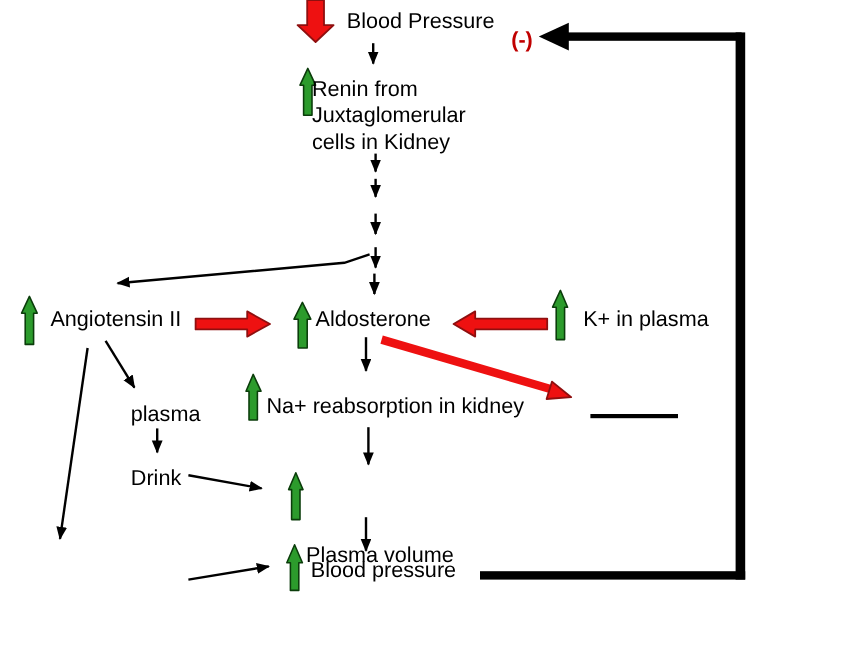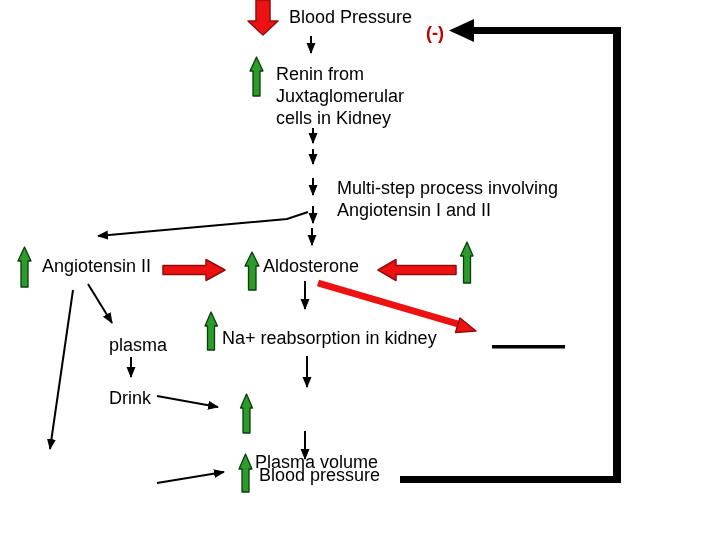--- a/index.html
+++ b/index.html
@@ -64,26 +64,25 @@
     <polygon class="green-poly" points="24.5,247 31,261 28,261 28,287 21,287 21,261 18,261" fill="#2c9b2c"></polygon>
     <polygon class="green-poly" points="252,252 259,266 256,266 256,290 248.5,290 248.5,266 245,266" fill="#2c9b2c"></polygon>
     <polygon class="green-poly" points="467,242 473,256 470.5,256 470.5,283 463.5,283 463.5,256 460.5,256" fill="#2c9b2c"></polygon>
     <polygon class="green-poly" points="211,312 217.5,326 214.5,326 214.5,350 207.5,350 207.5,326 205,326" fill="#2c9b2c"></polygon>
     <polygon class="green-poly" points="246.5,394 252.5,408 250,408 250,433 243,433 243,408 240.5,408" fill="#2c9b2c"></polygon>
     <polygon class="green-poly" points="245.5,454 252,469 249,469 249,492 242,492 242,469 239,469" fill="#2c9b2c"></polygon>
   </svg>
 
   <div class="label" style="left:289px; top:6px;">Blood Pressure</div>
   <div class="label neg-label" style="left:426px; top:22px;">(-)</div>
-  <div class="label" style="left:276px; top:63px;">Renin from
+  <div class="label" style="left:260px; top:63px;">Renin from
 Juxtaglomerular
 cells in Kidney</div>
-  <div class="label" style="left:337px; top:177px;">Multi-step process involving
-Angiotensin I and II</div>
   <div class="label" style="left:42px;  top:255px;">Angiotensin II</div>
   <div class="label" style="left:263px; top:255px;">Aldosterone</div>
+  <div class="label" style="left:486px; top:255px;">K+ in plasma</div>
   <div class="label" style="left:222px; top:327px;text-align:center;">Na+ reabsorption in kidney</div>
   <div class="label" style="left:109px; top:334px;">plasma</div>
   <div class="label" style="left:109px; top:387px;text-align:right;">Drink</div>
   <div class="label" style="left:255px; top:405px;margin-top:46px;">Plasma volume</div>
   <div class="label" style="left:259px; top:464px;">Blood pressure</div>
 
 </div>
 
 </body></html>

